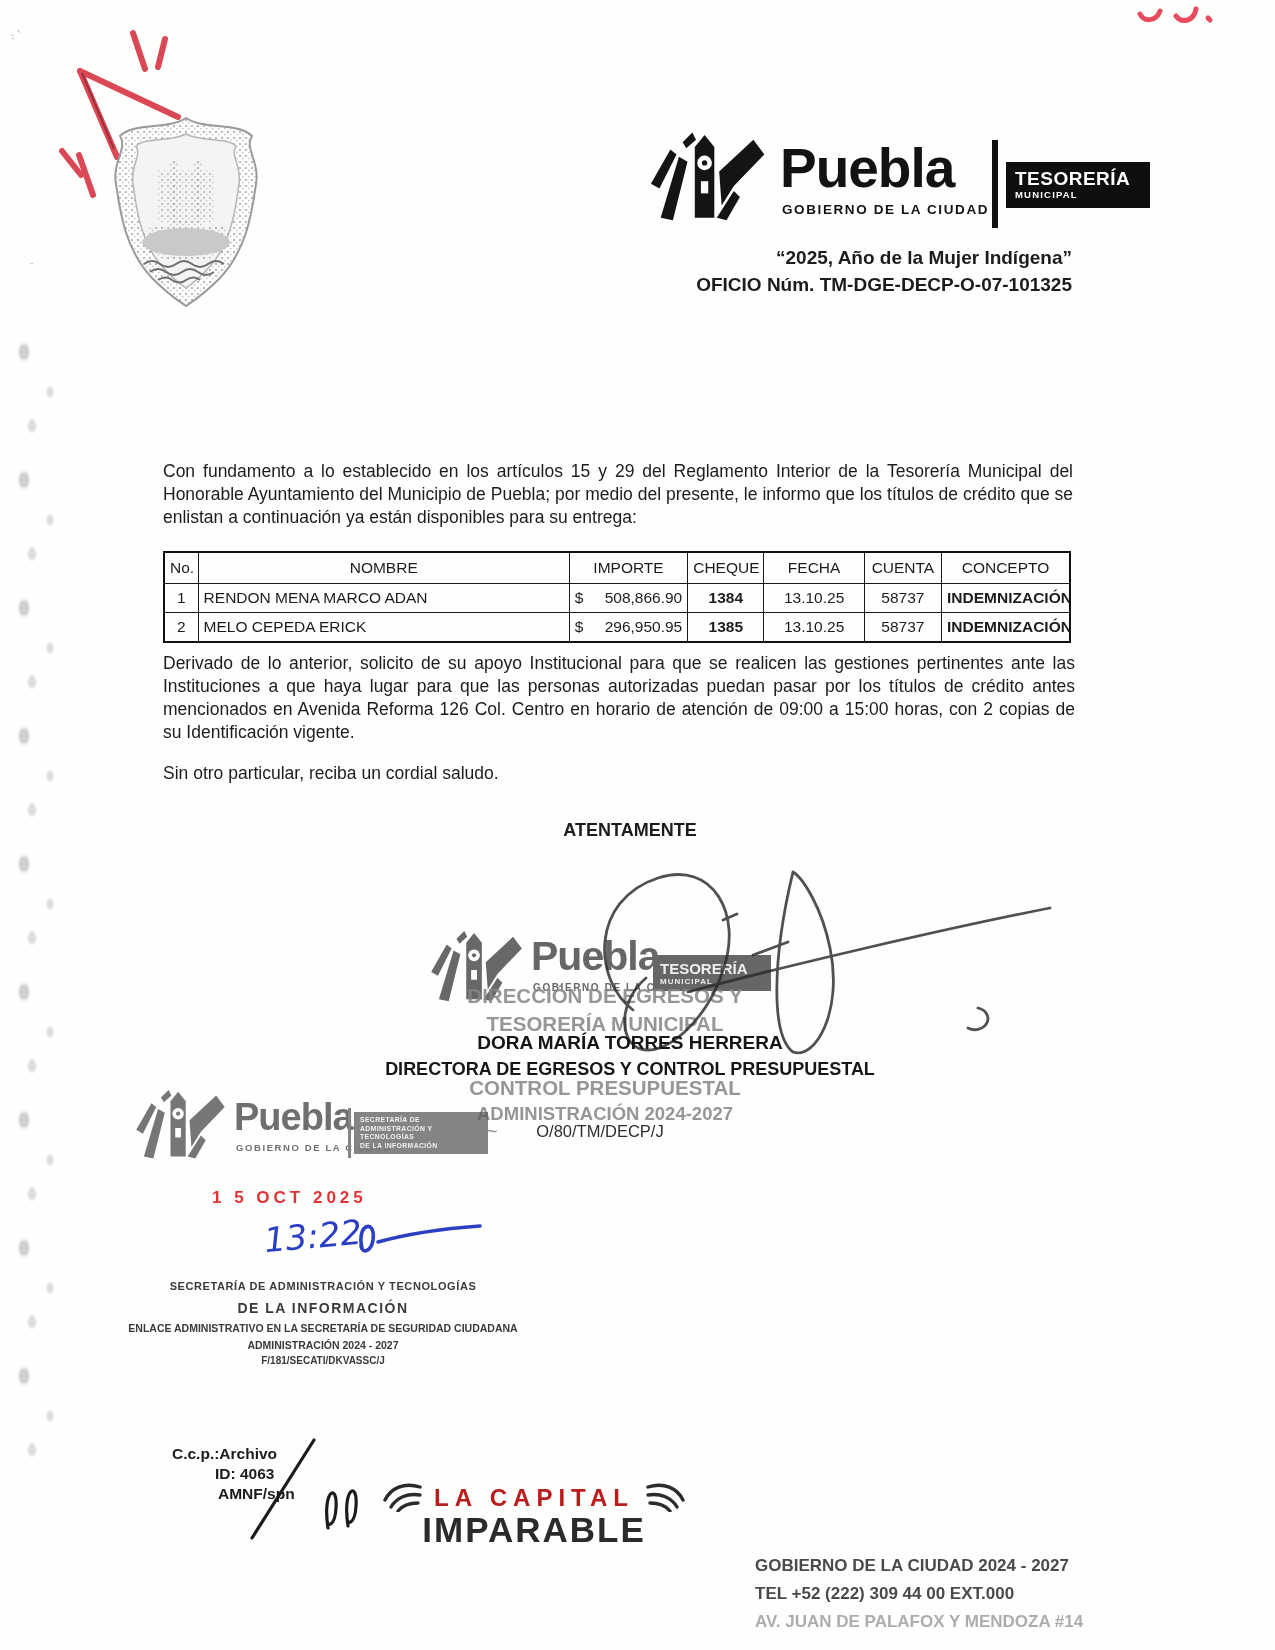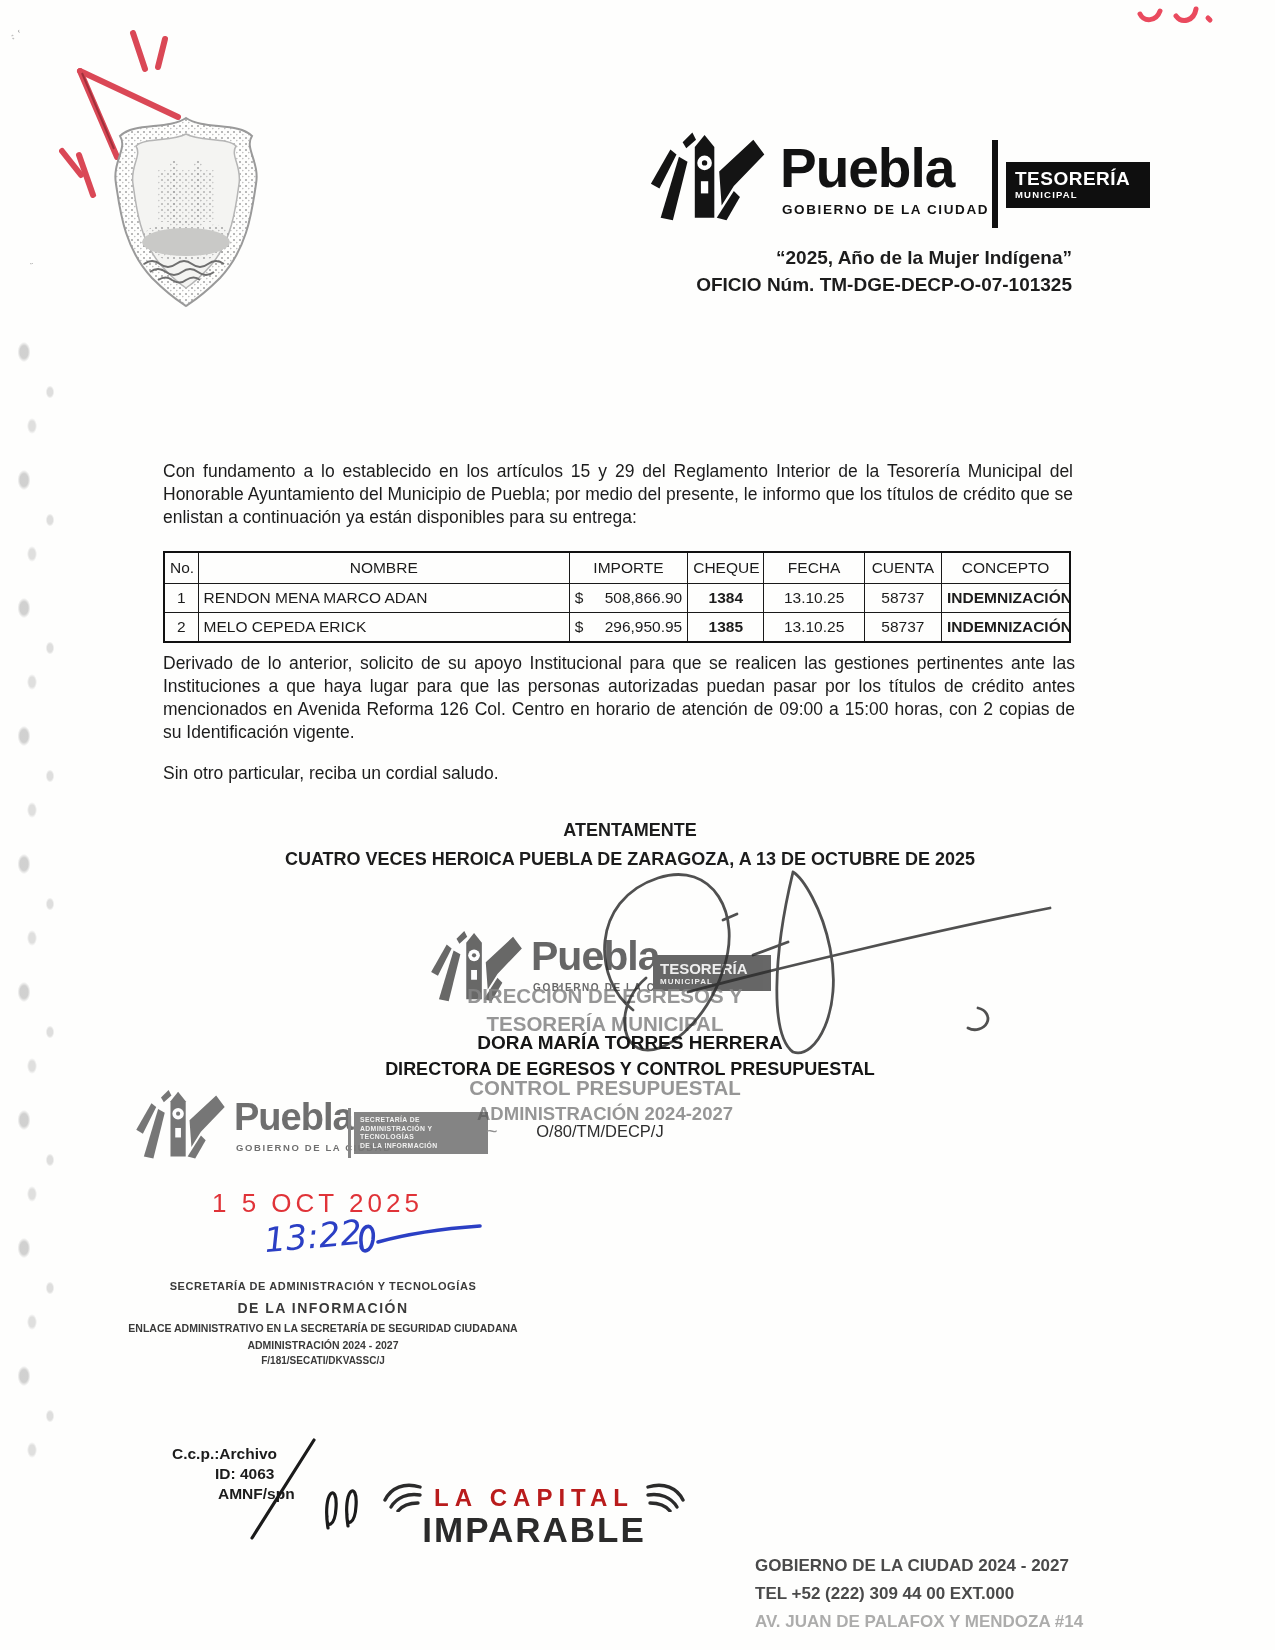--- a/index.html
+++ b/index.html
@@ -42,21 +42,21 @@
   .centered{text-align:center;}
   .bold18{font-weight:bold;font-size:18px;}
 
   .graystamp{color:#858585;font-weight:bold;text-align:center;opacity:.85;}
   .sig-black{font-weight:800;color:#161616;text-align:center;}
 
   .stamp-gray{color:#4c4c4c;}
   .badge-gray{background:#555;color:#eee;opacity:.9;}
   .badge-gray .s{font-weight:bold;font-size:6.8px;letter-spacing:.4px;line-height:8.5px;}
 
-  .reddate{color:#e03338;font-weight:normal;font-size:26px;letter-spacing:4px;text-align:right;}
+  .reddate{color:#e03338;font-weight:bold;font-size:17px;letter-spacing:4px;text-align:right;}
   .bluetime{color:#2b3fc4;font-size:34px;font-style:italic;transform:rotate(-5deg);
             font-family:"DejaVu Sans",sans-serif;}
 
   .rstamp{color:#3a3a3a;font-weight:bold;text-align:center;}
 
   .ccp{font-weight:bold;font-size:15.5px;line-height:20px;}
 
   .capital1{font-weight:800;font-size:24px;letter-spacing:6px;color:#b91c1c;text-align:center;}
   .capital2{font-weight:800;font-size:35px;letter-spacing:2px;color:#2b2b2b;text-align:center;}
 
@@ -195,21 +195,20 @@
       <td class="c">58737</td>
       <td class="bold">INDEMNIZACIÓN</td>
     </tr>
   </tbody>
     </table>
 
   <div class="abs para" style="left:163px;top:652px;width:912px;">Derivado de lo anterior, solicito de su apoyo Institucional para que se realicen las gestiones pertinentes ante las Instituciones a que haya lugar para que las personas autorizadas puedan pasar por los títulos de crédito antes mencionados en Avenida Reforma 126 Col. Centro en horario de atención de 09:00 a 15:00 horas, con 2 copias de su Identificación vigente.</div>
   <div class="abs para" style="left:163px;top:762px;width:912px;">Sin otro particular, reciba un cordial saludo.</div>
 
   <div class="abs centered bold18" style="left:300px;top:820px;width:660px;">ATENTAMENTE</div>
-  <div class="abs centered bold18" style="left:165px;top:849px;width:930px;">CUATRO VECES HEROICA PUEBLA DE ZARAGOZA, A 13 DE OCTUBRE DE 2025</div>
 
   <div class="abs" style="left:425px;top:925px;width:340px;height:90px;opacity:.85;">
     <svg class="abs" style="left:0;top:4px;" width="102" height="80" viewBox="0 0 100 82" fill="#4e4e4e">
         <use href="#puebla-icon"></use>
       </svg>
     <div class="abs brand-word stamp-gray" style="left:106px;top:8px;font-size:41px;">Puebla</div>
     <div class="abs brand-sub stamp-gray" style="left:108px;top:57px;font-size:10px;">GOBIERNO DE LA CIUDAD</div>
     <div class="abs" style="left:228px;top:30px;width:104px;background:#4c4c4c;color:#ececec;padding:5px 7px;">
       <div style="font-weight:800;font-size:15px;">TESORERÍA</div>
       <div style="font-weight:700;font-size:8px;letter-spacing:1px;">MUNICIPAL</div>

